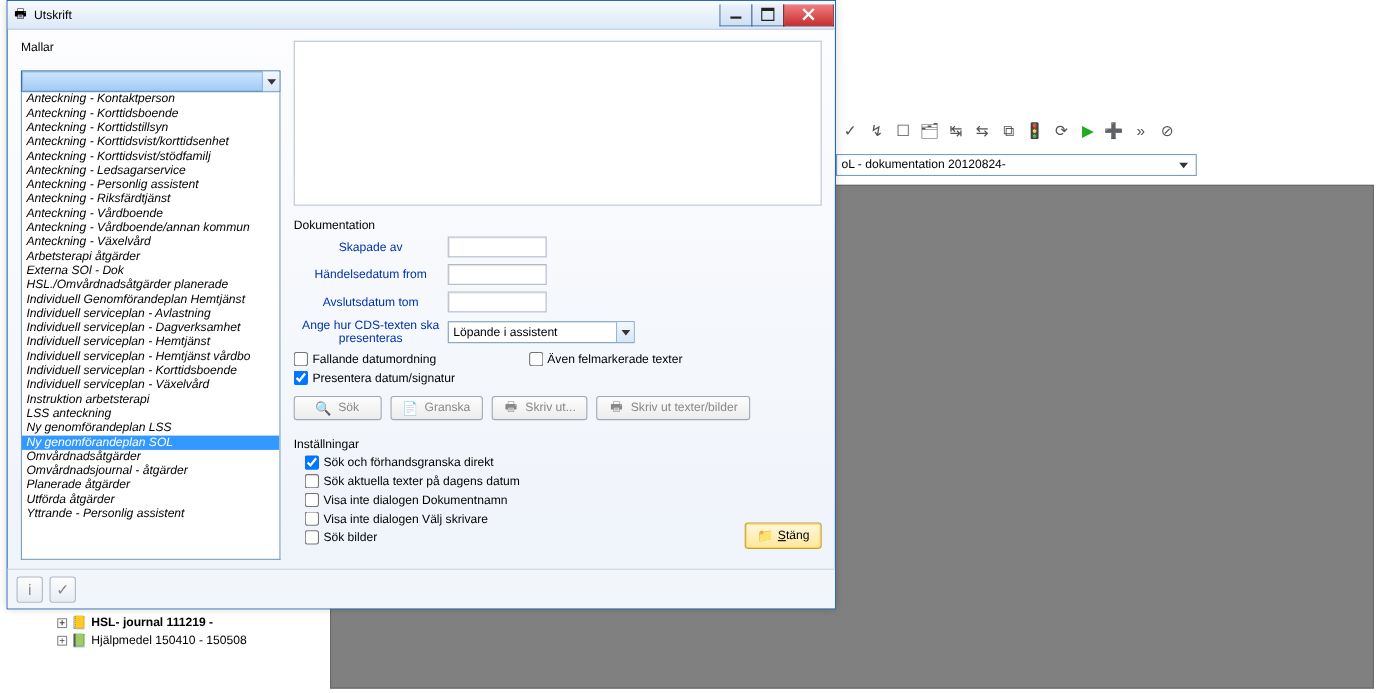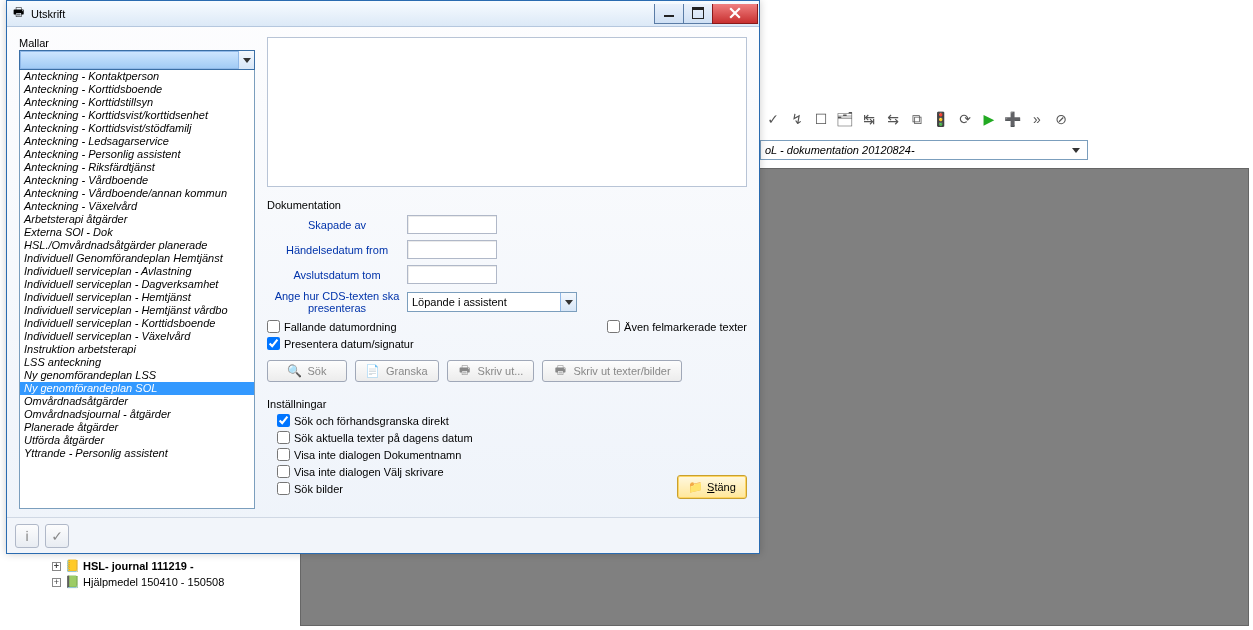--- a/index.html
+++ b/index.html
@@ -39,21 +39,20 @@
     position: absolute;
     top: 140px;
     left: 760px;
     width: 328px;
     height: 20px;
     border: 1px solid #7b9ebd;
     background: #fff;
     display: flex; align-items: center;
     padding: 0 4px;
     font-size: 11px;
-    font-style: italic;
   }
   .bg-toolbar-select .arrow {
     margin-left: auto;
     width: 14px; height: 14px;
     display:flex;align-items:center;justify-content:center;
   }
   .bg-graydoc {
     position: absolute;
     top: 168px;
     left: 300px;
@@ -136,21 +135,21 @@
     flex: 1;
     display: grid;
     grid-template-columns: 236px 1fr;
     gap: 12px;
     padding: 10px 12px 8px 12px;
   }
   .mallar-panel {
     display:flex;
     flex-direction: column;
   }
-  .mallar-label { margin-bottom: 1px; }
+  .mallar-label { margin-bottom: 15px; }
   .mallar-combo {
     height: 20px;
     border: 1px solid #3a6ea5;
     background: linear-gradient(#cfe6ff,#9fcaf5);
     display:flex;
     align-items:center;
     padding-left:4px;
     box-shadow: inset 0 0 0 1px #8fb8e8;
   }
   .mallar-combo .arrow {
@@ -412,21 +411,21 @@
         <div class="form-row">
           <span class="form-label" style="width:140px">Ange hur CDS-texten ska presenteras</span>
           <div class="form-select">
             <span>Löpande i assistent</span>
             <span class="arrow">
                 <span class="tri-down"></span>
               </span>
           </div>
         </div>
 
-        <div style="display:flex; gap:37px; margin-top:4px;justify-content:space-between;">
+        <div style="display:flex; gap:84px; margin-top:4px;">
           <label class="check-row">
             <input type="checkbox" style="">
             <span>Fallande datumordning</span>
           </label>
           <label class="check-row">
             <input type="checkbox" style="">
             <span>Även felmarkerade texter</span>
           </label>
         </div>
         <label class="check-row">

